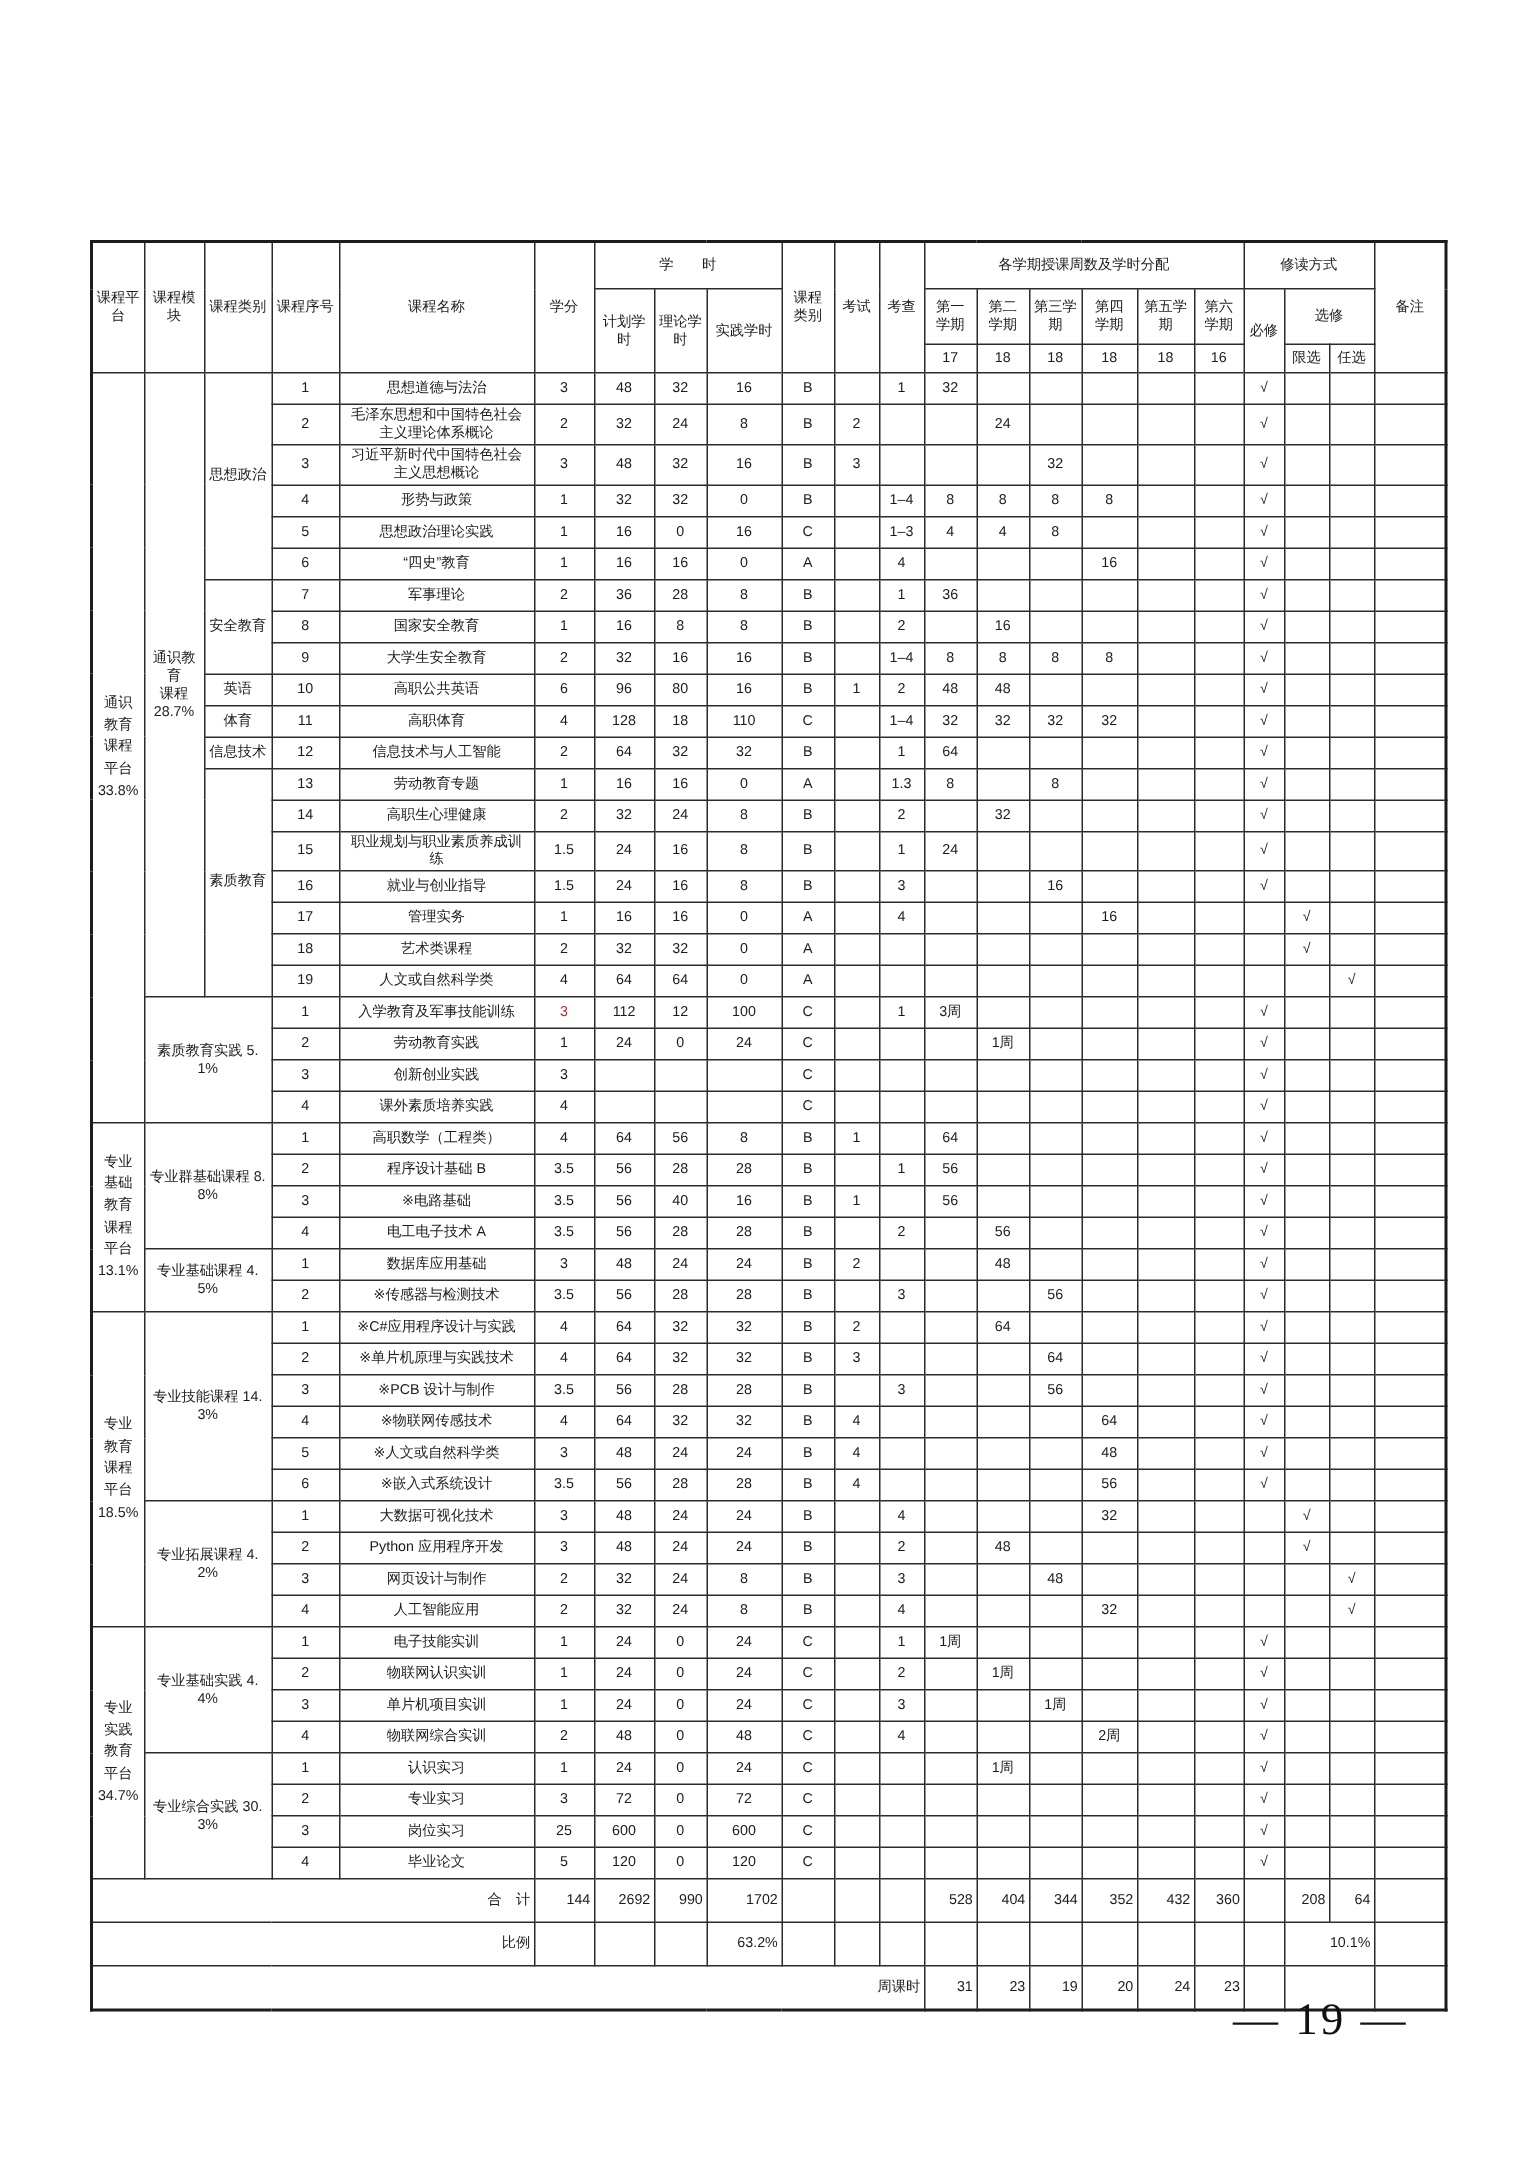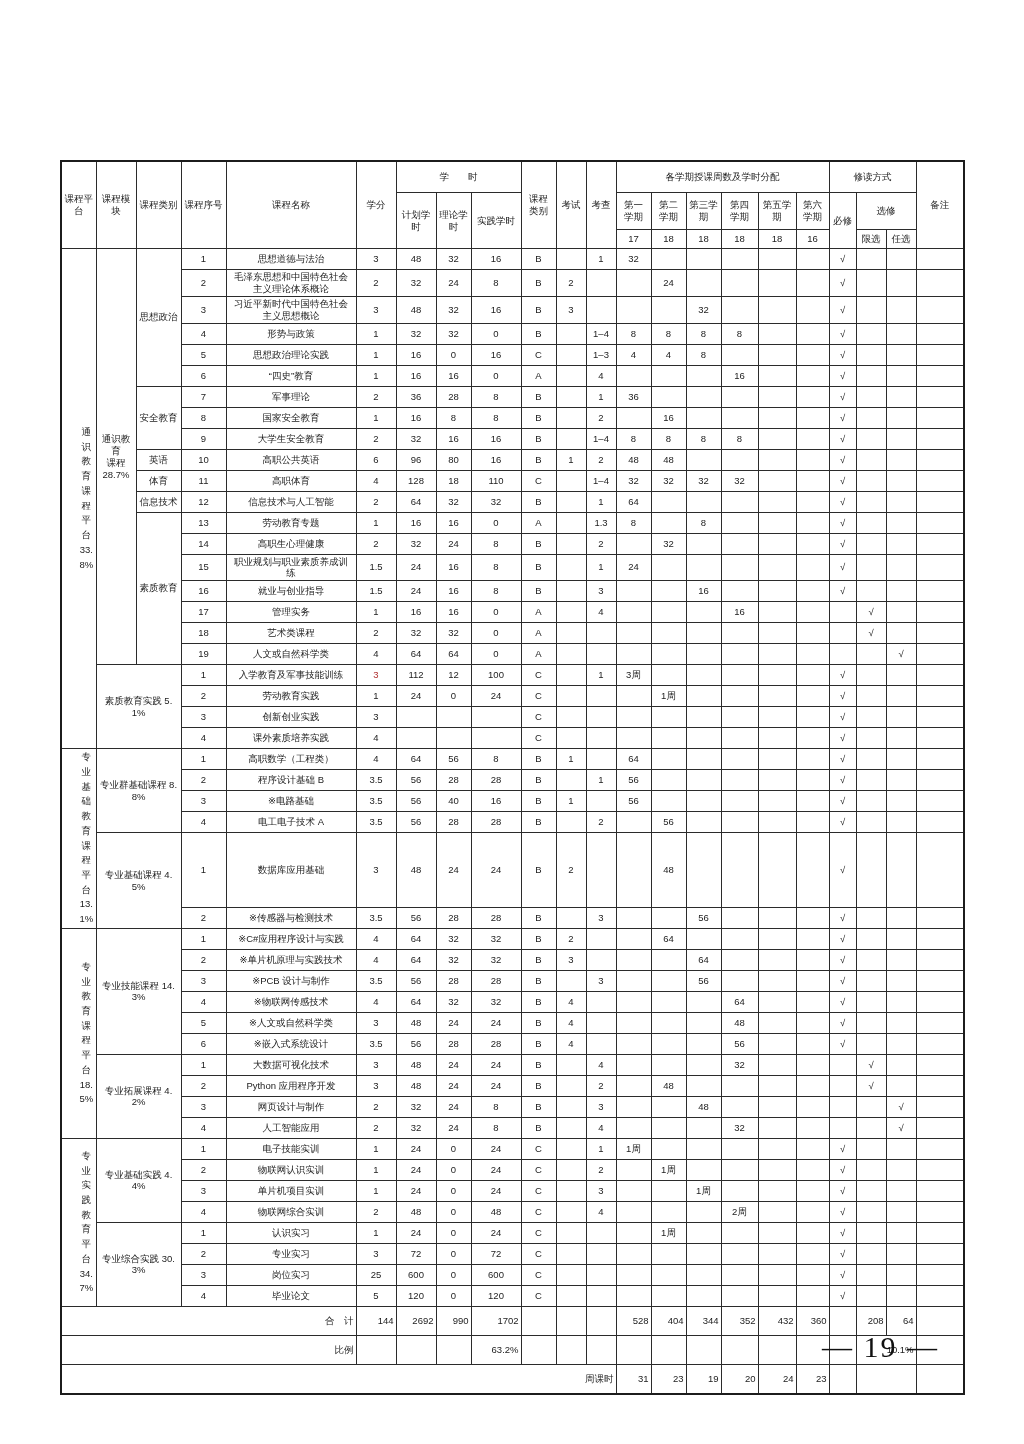--- a/index.html
+++ b/index.html
@@ -5,21 +5,21 @@
   html,body{margin:0;padding:0;}
   body{background:#ffffff;font-family:"Liberation Sans","DejaVu Sans",sans-serif;color:#1c1c1c;}
   .page{position:relative;width:1024px;height:1444px;background:#ffffff;overflow:hidden;}
   .tablewrap{position:absolute;left:60px;top:160px;}
   table{border-collapse:collapse;table-layout:fixed;width:903px;border:2px solid #1c1c1c;}
   td{border:1px solid #2b2b2b;text-align:center;vertical-align:middle;font-size:9.5px;line-height:1.25;height:18px;padding:1px 2px;word-break:break-all;}
   thead td{font-size:9.5px;}
   thead tr.h1 td{height:28px;}
   thead tr.h2 td{height:34px;}
   thead tr.h3 td{height:16px;}
-  td.vert{white-space:pre-line;line-height:1.55;padding-left:17px;}
+  td.vert{white-space:pre-line;line-height:1.55;}
   td.prewrap{white-space:pre-line;}
   td.name{padding:1px 3px;}
   td.red{color:#b03030;}
   tr.sumrow td{height:26px;text-align:right;}
   .pagenum{position:absolute;left:822px;top:1330px;font-family:"Liberation Serif","DejaVu Serif",serif;font-size:30px;color:#111;letter-spacing:2px;}
 </style>
 </head>
 <body>
 
 <div class="page">

